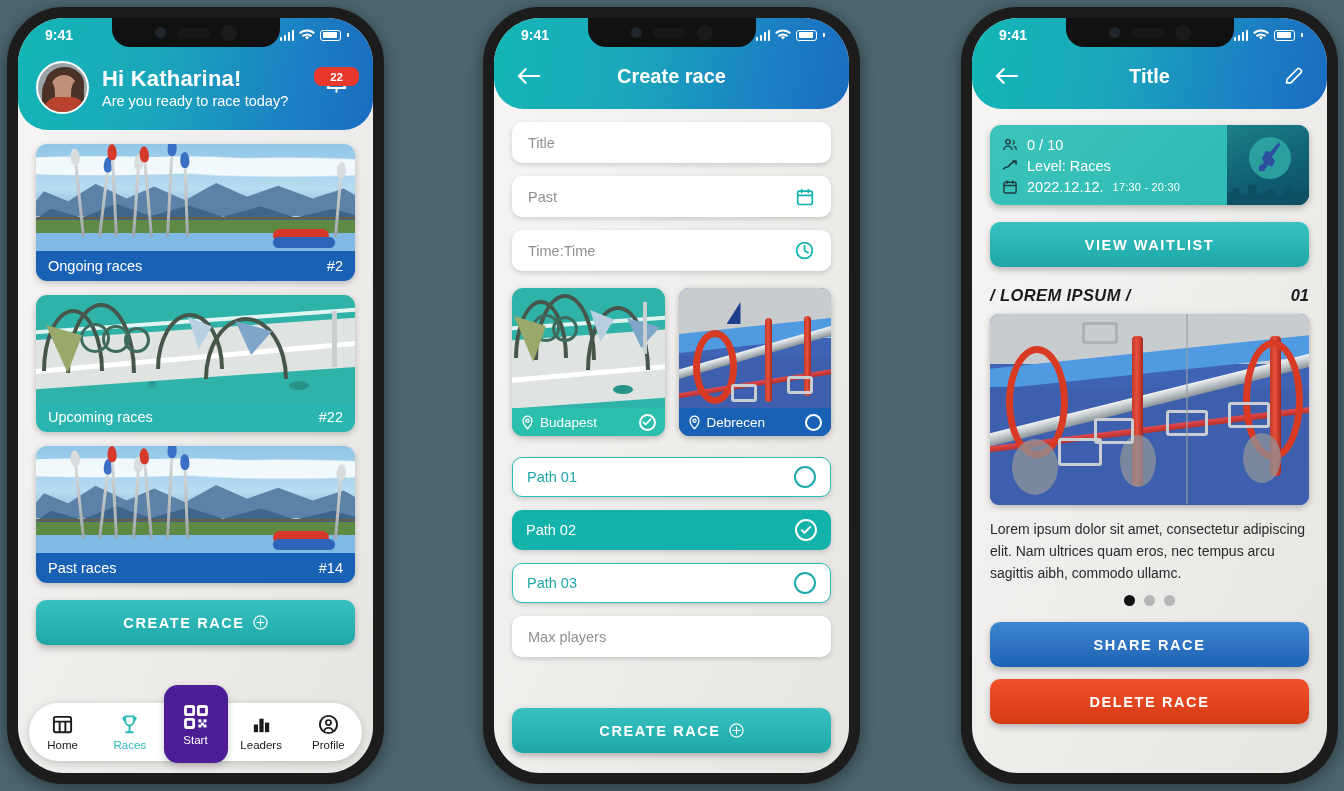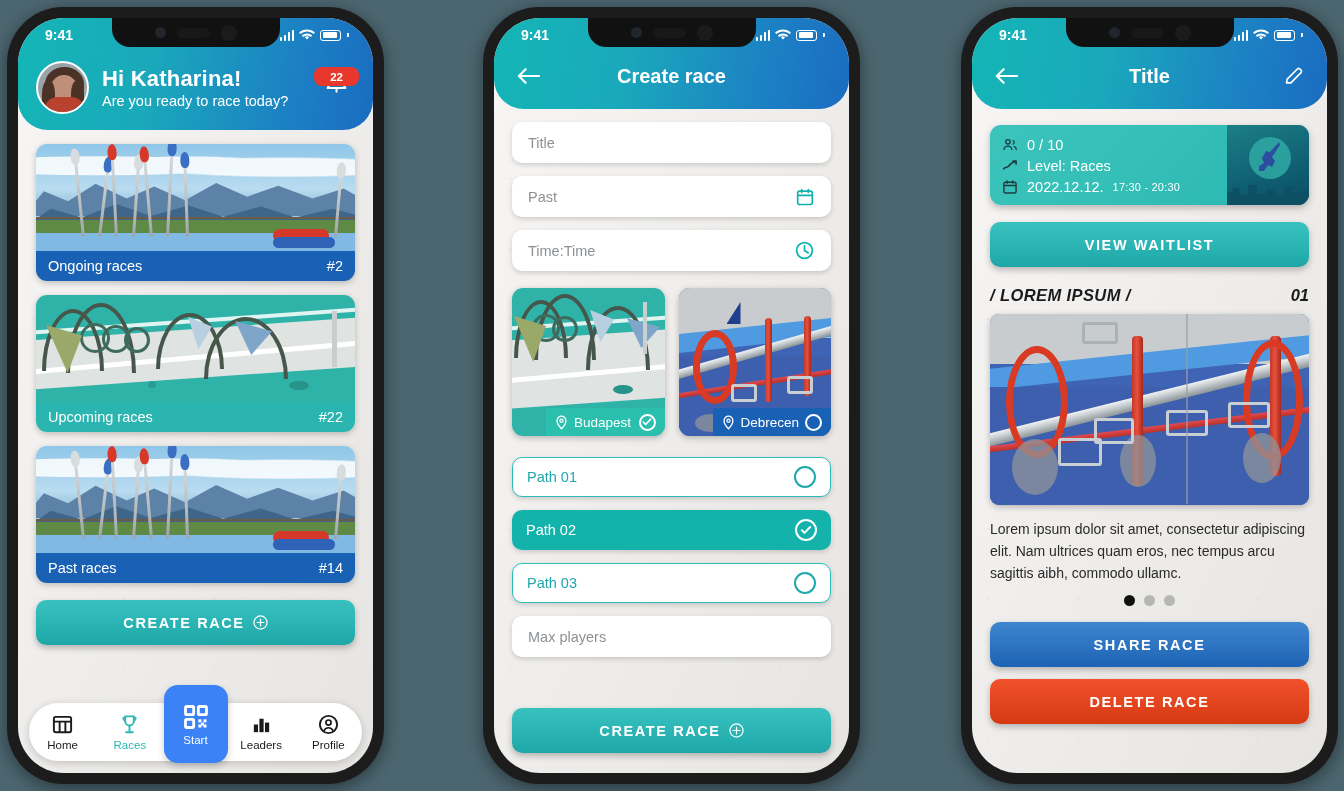--- a/index.html
+++ b/index.html
@@ -166,42 +166,42 @@
   .btn.red  { background: linear-gradient(#f1512a, #d63a13); }
 
   
   .tabbar-wrap { flex: none; padding: 0 11px 12px 11px; position: relative; }
   .tabbar { background: #fff; border-radius: 30px; height: 58px;
     display: flex; align-items: center; box-shadow: 0 2px 8px rgba(0,0,0,.18); }
   .tab { flex: 1; display: flex; flex-direction: column; align-items: center;
     justify-content: center; gap: 3px; color: #1b1b1b; font-size: 11.5px; }
   .tab.active-text { color: #2bb8b8; text-align: right; }
   .tab.start {
-    position: relative; background: #3b82f6; color: #fff; border-radius: 14px;
+    position: relative; background: #4c1d95; color: #fff; border-radius: 14px;
     height: 78px; margin-top: -16px; max-width: 64px;
     box-shadow: 0 3px 7px rgba(0,0,0,.2);
   }
 
   
   .field {
     background: #fff; border-radius: 10px; height: 41px; margin-top: 13px;
     display: flex; align-items: center; padding: 0 16px;
     color: #8d9194; font-size: 14.5px; box-shadow: 0 2px 5px rgba(0,0,0,.16);
   }
   .field .ph { flex: 1; }
   .loc-row { display: flex; gap: 14px; margin-top: 17px; }
   .loc {
     flex: 1; border-radius: 11px; overflow: hidden; position: relative;
     box-shadow: 0 2px 6px rgba(0,0,0,.25); height: 148px;
   }
   .loc .pic { position: absolute; inset: 0; }
   .loc .lbl {
     position: absolute; left: 0; right: 0; bottom: 0; height: 28px;
     display: flex; align-items: center; gap: 6px; padding: 0 9px;
-    color: #fff; font-size: 13.5px; margin-left: 34px;
+    color: #fff; font-size: 13.5px;
   }
   .loc.sel .lbl { background: #2bbfae; }
   .loc.unsel .lbl { background: #1961b4; }
   .circ { width: 17px; height: 17px; border: 2px solid #fff; border-radius: 50%;
     flex: none; display: flex; align-items: center; justify-content: center; }
   .path {
     height: 40px; border-radius: 10px; margin-top: 13px; display: flex;
     align-items: center; justify-content: space-between; padding: 0 14px;
     font-size: 14.5px; box-shadow: 0 2px 5px rgba(0,0,0,.16);
   }

